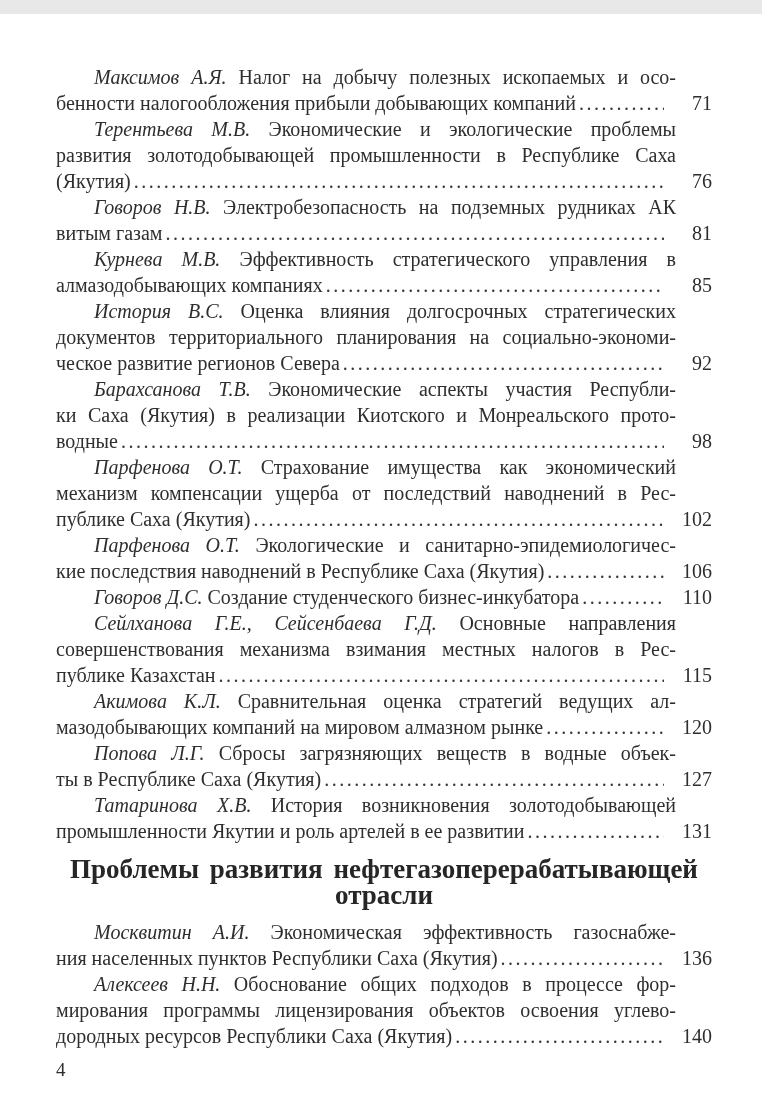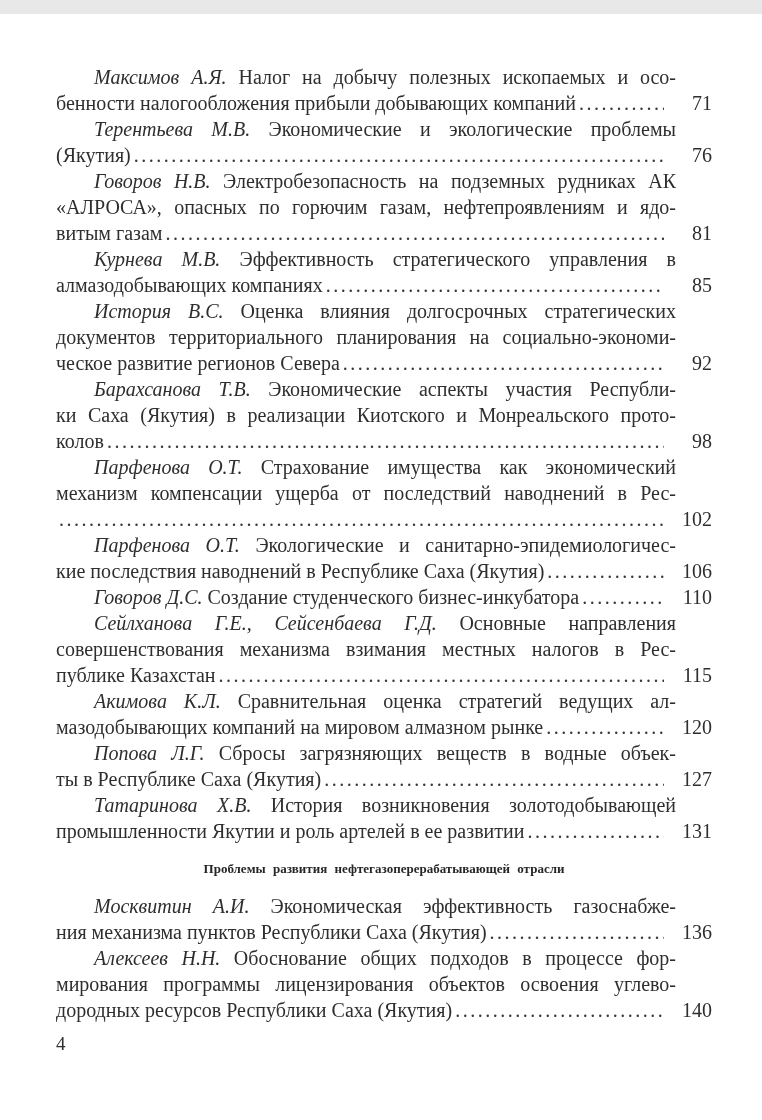--- a/index.html
+++ b/index.html
@@ -46,21 +46,21 @@
     margin-left:3px;
     color:#3a3a3a;
   }
   .pnum {
     flex:0 0 40px;
     text-align:right;
     margin-left:8px;
   }
   .section-heading {
     font-weight:bold;
-    font-size:13px;
+    font-size:27px;
     line-height:26px;
     text-align:center;
     word-spacing:4px;
     margin:12px 0 11px 0;
     color:#262626;
   }
   .footer-num {
     font-size:19px;
     line-height:26px;
     margin-top:8px;
@@ -75,29 +75,29 @@
         <div class="entry">
           <div class="line just first"><span class="author">Максимов А.Я.</span> Налог на добычу полезных ископаемых и осо-</div>
           <div class="line leader">
             <span class="ltext">бенности налогообложения прибыли добывающих компаний</span>
             <span class="dots">..................................................................................................................................</span>
             <span class="pnum">71</span>
           </div>
         </div>
         <div class="entry">
           <div class="line just first"><span class="author">Терентьева М.В.</span> Экономические и экологические проблемы</div>
+          <div class="line just">развития золотодобывающей промышленности в Республике Саха</div>
           <div class="line leader">
             <span class="ltext">(Якутия)</span>
             <span class="dots">..................................................................................................................................</span>
             <span class="pnum">76</span>
           </div>
         </div>
         <div class="entry">
           <div class="line just first"><span class="author">Говоров Н.В.</span> Электробезопасность на подземных рудниках АК</div>
-          <div class="line just">«АЛРОСА», опасных по горючим газам, нефтепроявлениям и ядо-</div>
           <div class="line leader">
             <span class="ltext">витым газам</span>
             <span class="dots">..................................................................................................................................</span>
             <span class="pnum">81</span>
           </div>
         </div>
         <div class="entry">
           <div class="line just first"><span class="author">Курнева М.В.</span> Эффективность стратегического управления в</div>
           <div class="line leader">
             <span class="ltext">алмазодобывающих компаниях</span>
@@ -111,29 +111,30 @@
           <div class="line leader">
             <span class="ltext">ческое развитие регионов Севера</span>
             <span class="dots">..................................................................................................................................</span>
             <span class="pnum">92</span>
           </div>
         </div>
         <div class="entry">
           <div class="line just first"><span class="author">Барахсанова Т.В.</span> Экономические аспекты участия Республи-</div>
           <div class="line just">ки Саха (Якутия) в реализации Киотского и Монреальского прото-</div>
           <div class="line leader">
-            <span class="ltext">колов</span>
+            <span class="ltext">водные</span>
             <span class="dots">..................................................................................................................................</span>
             <span class="pnum">98</span>
           </div>
         </div>
         <div class="entry">
           <div class="line just first"><span class="author">Парфенова О.Т.</span> Страхование имущества как экономический</div>
           <div class="line just">механизм компенсации ущерба от последствий наводнений в Рес-</div>
           <div class="line leader">
+            <span class="ltext">публике Саха (Якутия)</span>
             <span class="dots">..................................................................................................................................</span>
             <span class="pnum">102</span>
           </div>
         </div>
         <div class="entry">
           <div class="line just first"><span class="author">Парфенова О.Т.</span> Экологические и санитарно-эпидемиологичес-</div>
           <div class="line leader">
             <span class="ltext">кие последствия наводнений в Республике Саха (Якутия)</span>
             <span class="dots">..................................................................................................................................</span>
             <span class="pnum">106</span>
@@ -176,21 +177,21 @@
           <div class="line leader">
             <span class="ltext">промышленности Якутии и роль артелей в ее развитии</span>
             <span class="dots">..................................................................................................................................</span>
             <span class="pnum">131</span>
           </div>
         </div>
         <div class="section-heading">Проблемы развития нефтегазоперерабатывающей отрасли</div>
         <div class="entry">
           <div class="line just first"><span class="author">Москвитин А.И.</span> Экономическая эффективность газоснабже-</div>
           <div class="line leader">
-            <span class="ltext">ния механизма пунктов Республики Саха (Якутия)</span>
+            <span class="ltext">ния населенных пунктов Республики Саха (Якутия)</span>
             <span class="dots">..................................................................................................................................</span>
             <span class="pnum">136</span>
           </div>
         </div>
         <div class="entry">
           <div class="line just first"><span class="author">Алексеев Н.Н.</span> Обоснование общих подходов в процессе фор-</div>
           <div class="line just">мирования программы лицензирования объектов освоения углево-</div>
           <div class="line leader">
             <span class="ltext">дородных ресурсов Республики Саха (Якутия)</span>
             <span class="dots">..................................................................................................................................</span>

